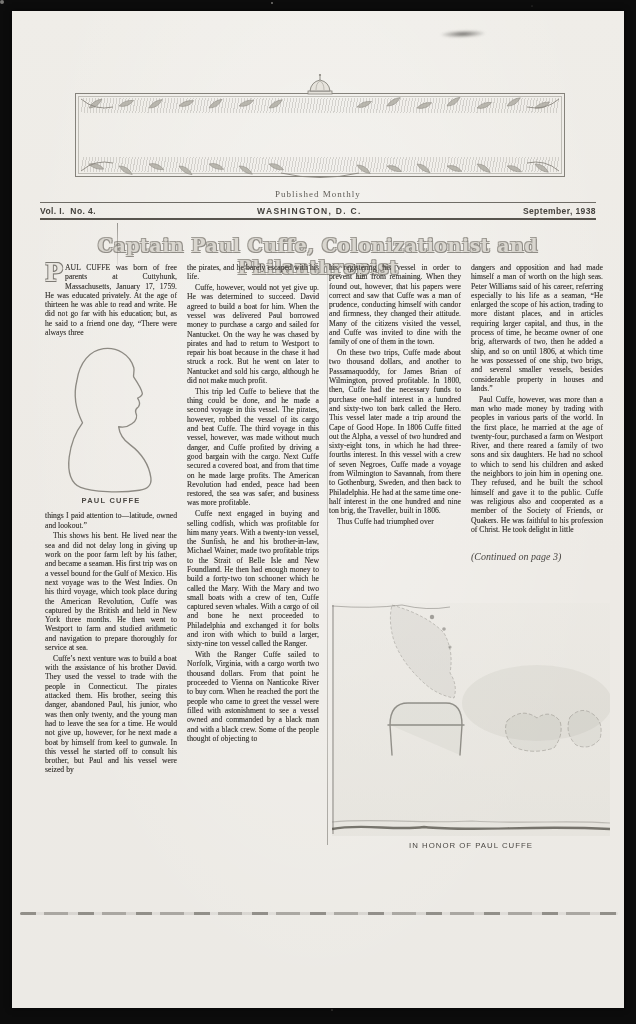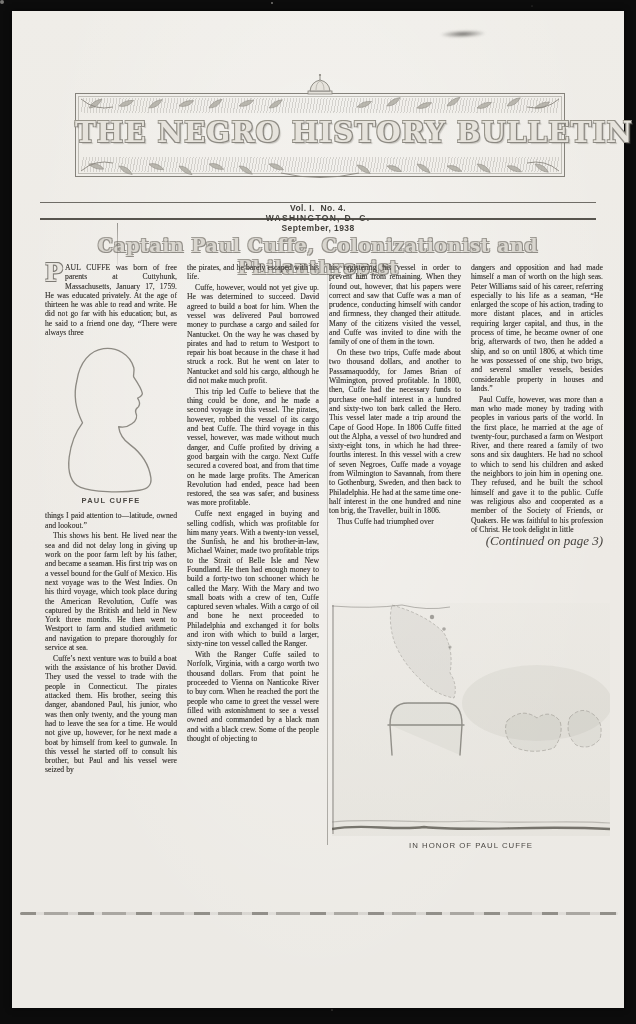--- a/index.html
+++ b/index.html
@@ -38,21 +38,21 @@
     position:absolute; left:0; right:0; top:178px; text-align:center;
     font-size:9px; color:#5f5c56; letter-spacing:1px;
   }
 
   
   .infobar {
     position:absolute; left:28px; top:191px; width:556px; height:15px;
     border-top:1px solid #6f6c66; border-bottom:2px solid #57544e;
     display:flex; justify-content:space-between; align-items:center;
     font-family:"Liberation Sans", sans-serif; font-weight:bold;
-    font-size:8.5px; color:#44423d; letter-spacing:0.4px;flex-direction:column;
+    font-size:8.5px; color:#44423d; letter-spacing:0.4px;
   }
   .infobar .vol { white-space:pre; }
   .infobar .city { letter-spacing:1.3px; }
 
   
   .headline {
     position:absolute; left:0; right:0; top:219px; text-align:center; margin:4px;
     font-family:"DejaVu Serif", serif; font-weight:bold;
     font-size:19px; letter-spacing:0.5px;
     color:#d9d6cf;
@@ -78,22 +78,22 @@
     text-shadow:0.8px 0.8px 0 #7d7a74, -0.8px -0.8px 0 #7d7a74, 0.8px -0.8px 0 #7d7a74, -0.8px 0.8px 0 #7d7a74;
   }
   .portrait-fig { margin:6px 0 2px 0; text-align:center; }
   .portrait-fig svg { display:block; margin:0 auto; }
   .portrait-caption {
     font-family:"Liberation Sans", sans-serif; font-weight:bold;
     font-size:7.5px; letter-spacing:1.2px; color:#4a4743;
     text-align:center; margin:1px 0 6px 0;
   }
   .continued {
-    text-align:right; font-style:italic; font-size:13px; line-height:10px;
-    color:#474440; margin-top:2px;
+    text-align:left; font-style:italic; font-size:10px; line-height:10px;
+    color:#474440; margin-top:18px;
   }
   .vrule {
     position:absolute; left:315px; top:252px; width:1px; height:582px;
     background:linear-gradient(180deg, rgba(100,97,90,0.12), rgba(100,97,90,0.42) 18%, rgba(100,97,90,0.2) 55%, rgba(100,97,90,0.5) 100%);
   }
 
   
   .photo { position:absolute; left:320px; top:592px; width:278px; height:233px;
     background:linear-gradient(180deg, rgba(233,231,225,0.4), rgba(225,223,216,0.55)); }
   .photo svg { display:block; }
@@ -190,23 +190,23 @@
           <path d="M206,88 Q245,97 284,88"></path>
         </g>
         <g>
           <rect x="233" y="6" width="24" height="3" fill="#e4e1da" stroke="#85827b" stroke-width="0.8"></rect>
           <path d="M235,6 Q236,-3 245,-5 Q254,-3 255,6 Z" fill="#e6e3dc" stroke="#85827b" stroke-width="0.9"></path>
           <path d="M241,5 Q241,-2 245,-4 M249,5 Q249,-2 245,-4" fill="none" stroke="#918e87" stroke-width="0.5"></path>
           <line x1="245" y1="-5" x2="245" y2="-9" stroke="#85827b" stroke-width="0.9"></line>
           <circle cx="245" cy="-10" r="1.1" fill="#85827b"></circle>
         </g>
       </svg>
-      <div class="masthead-title">THE NEGRO HISTORY BULLETIN</div>
-    </div>
-
+    </div>
+
+    <div class="published">Published Monthly</div>
 
     <div class="infobar">
       <span class="vol">Vol. I.  No. 4.</span>
       <span class="city">WASHINGTON, D. C.</span>
       <span class="date">September, 1938</span>
     </div>
 
     <h1 class="headline">Captain Paul Cuffe, Colonizationist and Philanthropist</h1>
 
     <div class="vrule"></div>

